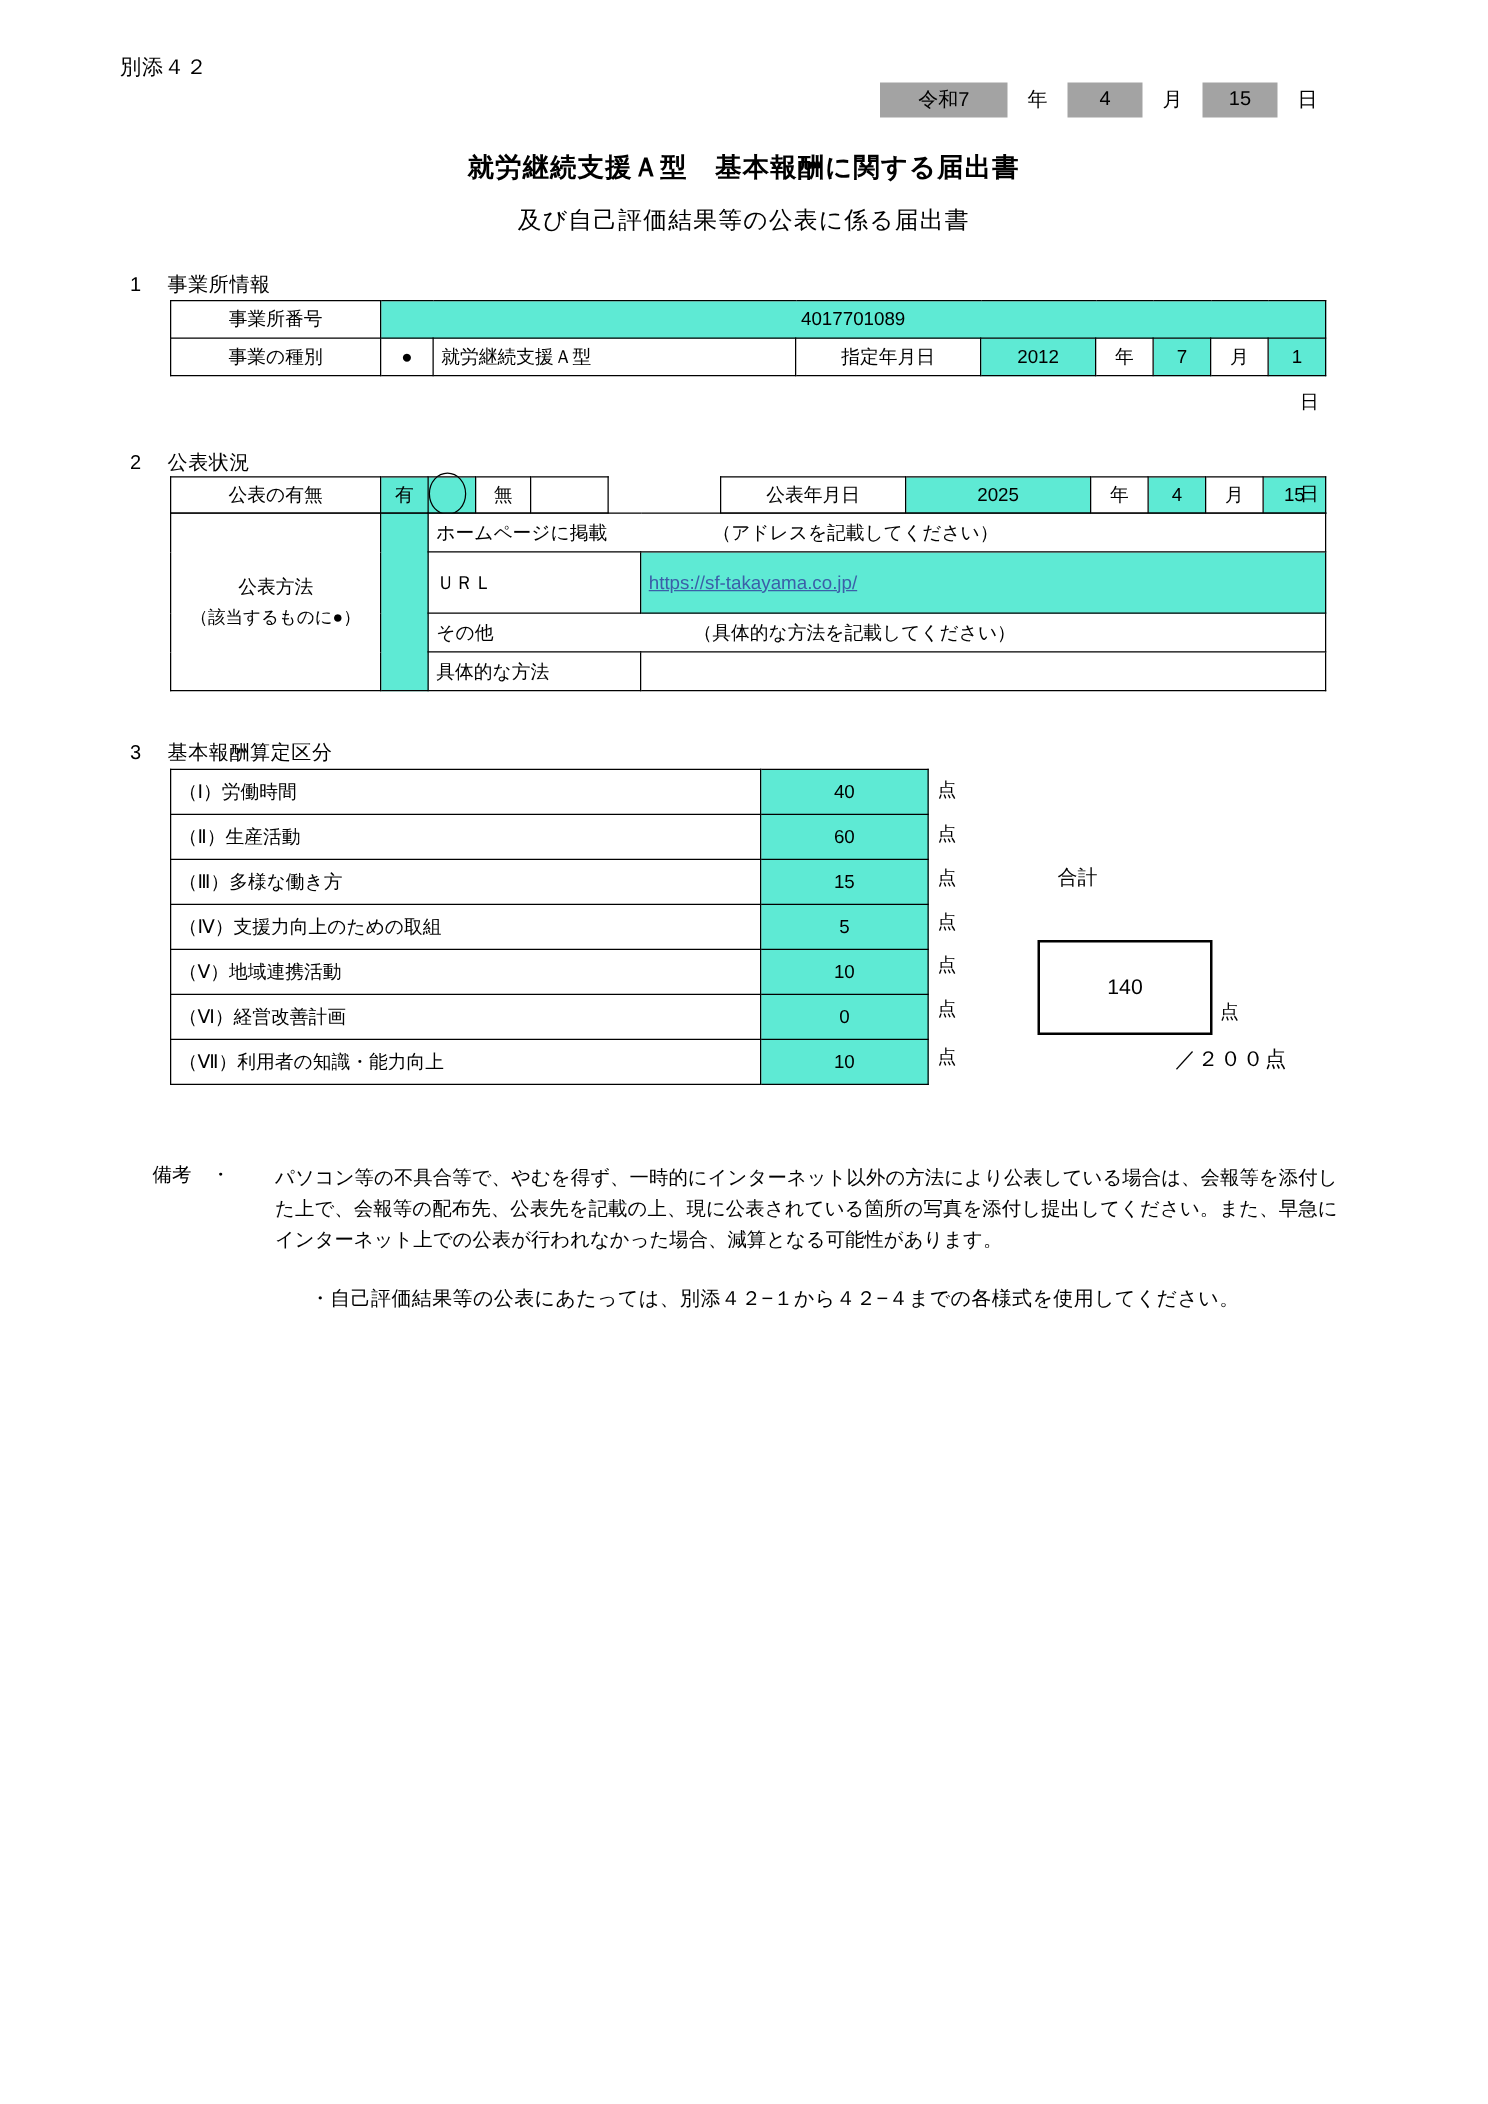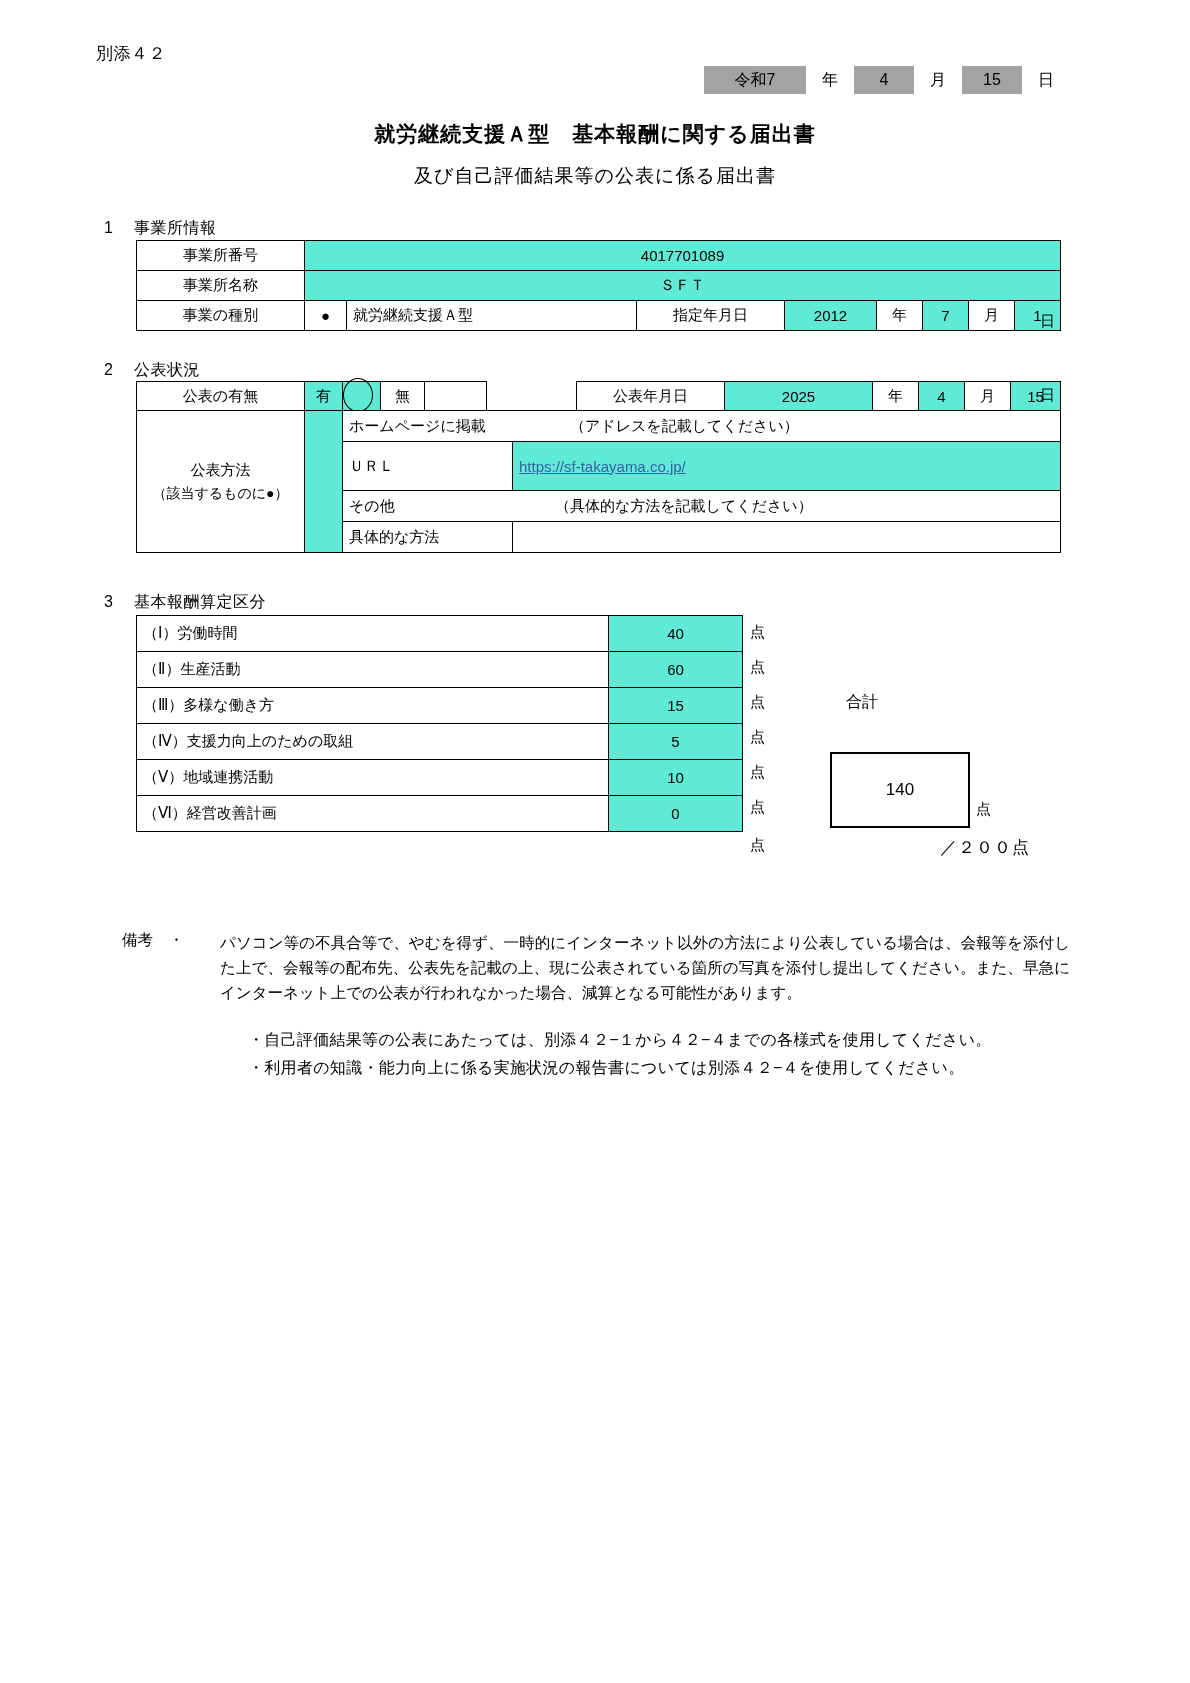--- a/index.html
+++ b/index.html
@@ -233,24 +233,20 @@
       <col style="width:92px">
       <col style="width:46px">
       <col style="width:46px">
       <col style="width:46px">
       <col style="width:46px">
     </colgroup>
     <tbody>
         <tr>
       <td class="ctr">事業所番号</td>
       <td class="fill ctr" colspan="8">4017701089</td>
-    </tr>
-    <tr>
-      <td class="ctr">事業所名称</td>
-      <td class="fill ctr" colspan="8">ＳＦＴ</td>
     </tr>
     <tr>
       <td class="ctr">事業の種別</td>
       <td class="ctr">●</td>
       <td class="lft">就労継続支援Ａ型</td>
       <td class="ctr">指定年月日</td>
       <td class="fill ctr">2012</td>
       <td class="ctr">年</td>
       <td class="fill ctr">7</td>
       <td class="ctr">月</td>
@@ -371,20 +367,24 @@
       <td class="fill ctr">5</td>
     </tr>
     <tr>
       <td class="lft">（Ⅴ）地域連携活動</td>
       <td class="fill ctr">10</td>
     </tr>
     <tr>
       <td class="lft">（Ⅵ）経営改善計画</td>
       <td class="fill ctr">0</td>
     </tr>
+    <tr>
+      <td class="lft">（Ⅶ）利用者の知識・能力向上</td>
+      <td class="fill ctr">10</td>
+    </tr>
   </tbody>
     </table>
 
   <div class="pt-label" style="top:623px;">点</div>
   <div class="pt-label" style="top:658px;">点</div>
   <div class="pt-label" style="top:693px;">点</div>
   <div class="pt-label" style="top:728px;">点</div>
   <div class="pt-label" style="top:763px;">点</div>
   <div class="pt-label" style="top:798px;">点</div>
   <div class="pt-label" style="top:836px;">点</div>
@@ -394,16 +394,15 @@
     <span>140</span>
   </div>
   <div class="total-unit">点</div>
   <div class="total-denom">／２００点</div>
 
   <div class="notes-head">備考　・</div>
   <div class="notes-body">パソコン等の不具合等で、やむを得ず、一時的にインターネット以外の方法により公表している場合は、会報等を添付した上で、会報等の配布先、公表先を記載の上、現に公表されている箇所の写真を添付し提出してください。また、早急にインターネット上での公表が行われなかった場合、減算となる可能性があります。</div>
 
   <div class="notes-list">
     <div>・自己評価結果等の公表にあたっては、別添４２−１から４２−４までの各様式を使用してください。</div>
-    <div>・利用者の知識・能力向上に係る実施状況の報告書については別添４２−４を使用してください。</div>
   </div>
 
 </div>
 
 </body></html>

